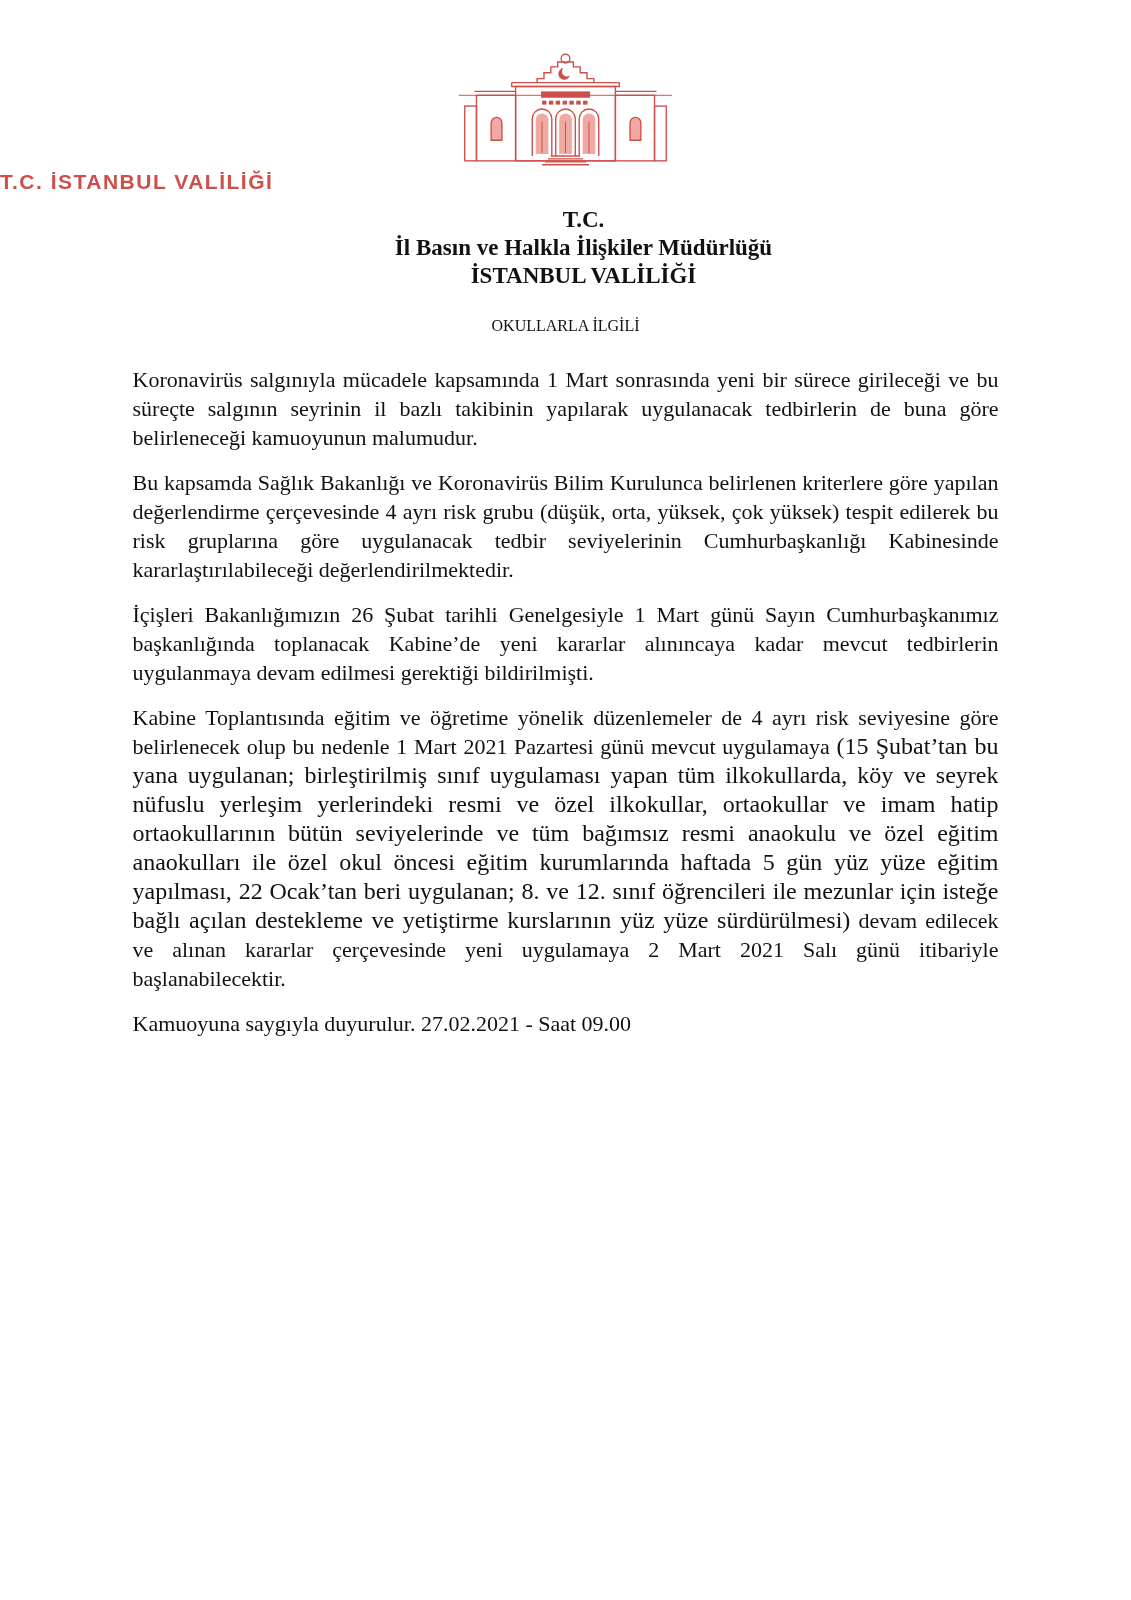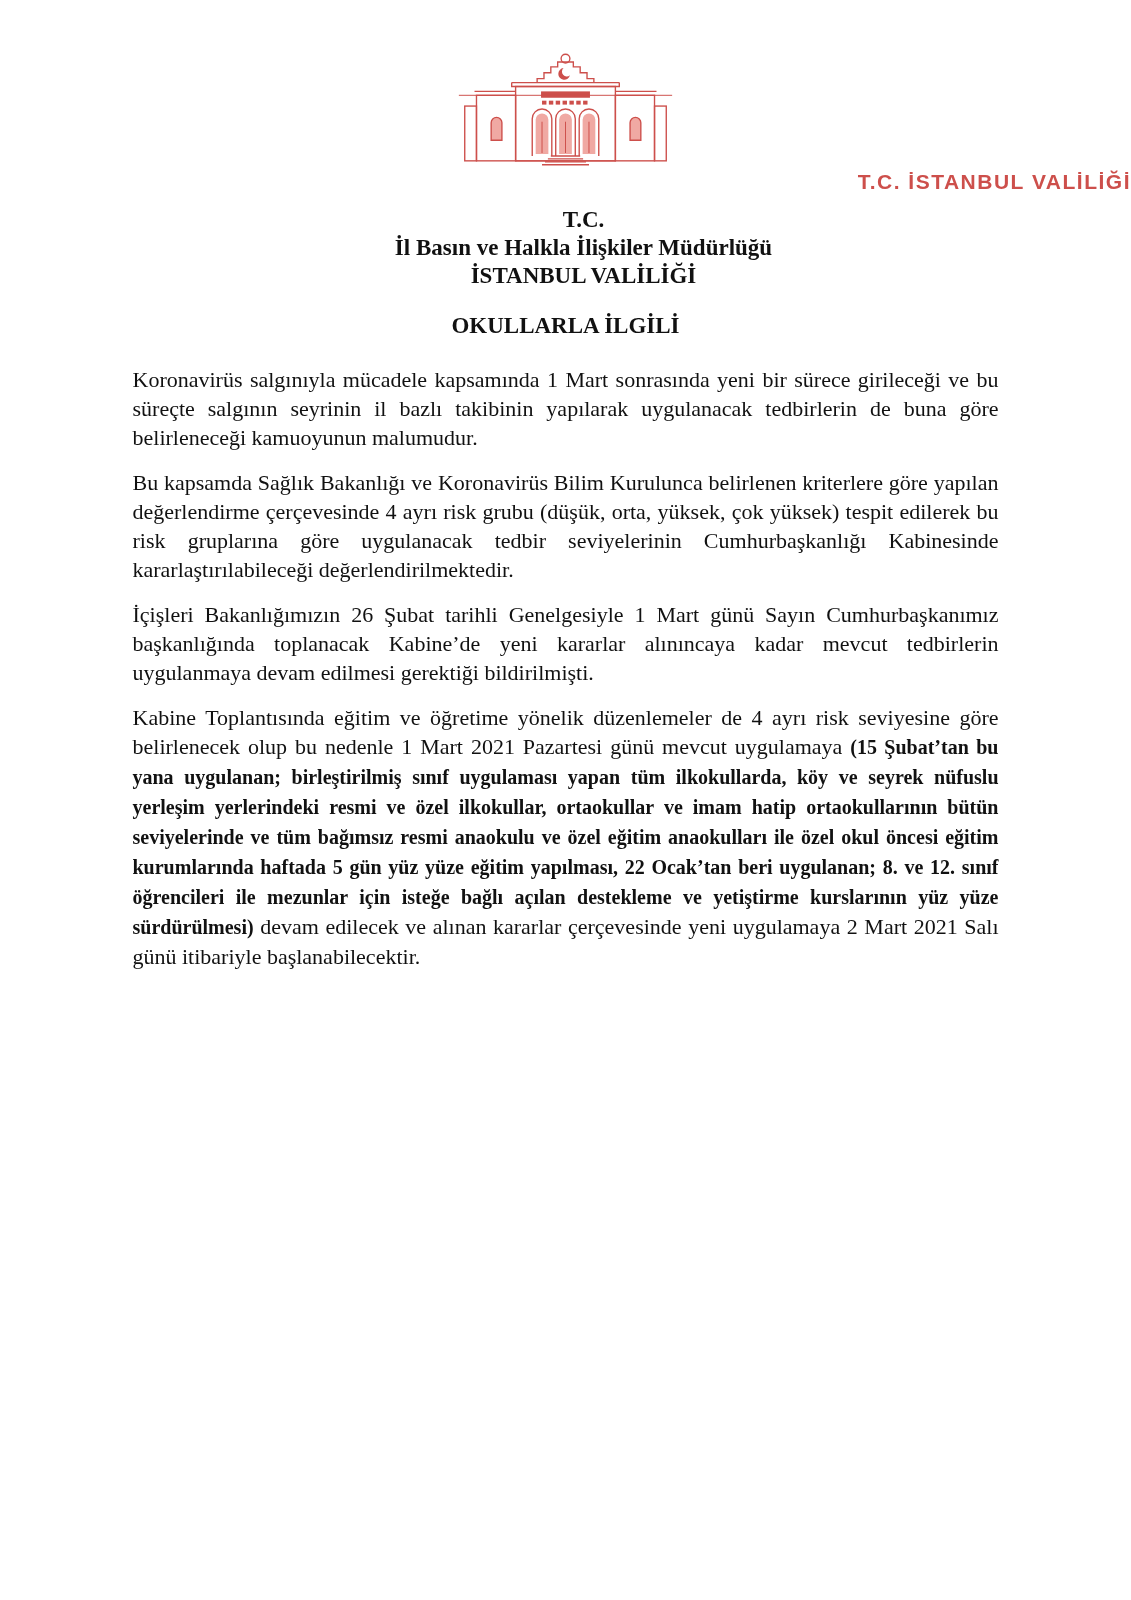--- a/index.html
+++ b/index.html
@@ -4,36 +4,36 @@
 <style>
   html,body { margin:0; padding:0; background:#ffffff; }
   .page {
     position:relative; width:1131px; height:1600px; margin:0 auto;
     background:#ffffff; box-sizing:border-box; padding-top:50px;
     font-family:"Liberation Serif", serif; color:#111;
   }
   .logo { text-align:center; }
   .logo svg { display:block; margin:0 auto; }
   .logo-caption {
-    margin-top:2px; text-align:right;
+    margin-top:2px; text-align:left;
     font-family:"Liberation Sans", sans-serif;
     font-size:21px; font-weight:600; letter-spacing:1.5px;
     color:#cd4f4b;
   }
   .org-block { margin-top:12px; text-align:center;padding-left:36px; }
   .org-line { font-size:23px; font-weight:bold; line-height:28px; }
   .subject-block { margin-top:22px; text-align:center; }
-  .subject-line { font-size:23px; font-weight:bold; line-height:28px; }
+  .subject-line { font-size:16px; font-weight:normal; line-height:28px; }
   .body-text {
     width:866px; margin:25px auto 0 auto;
     font-size:22px; line-height:29px; text-align:justify;
   }
   .body-text p { margin:16px 0 13px 0; }
   .body-text p.closing { margin-top:16px; text-align:left; }
-  .b { font-weight:bold; font-size:20px; }
+  .b { font-weight:normal; font-size:24px; }
 </style>
 </head>
 <body>
 
 <div class="page">
 
   <header>
     <div class="logo">
       <svg width="225" height="118" viewBox="0 0 230 120" aria-hidden="true">
         <g fill="none" stroke="#cd4f4b" stroke-width="1.4">
@@ -97,15 +97,16 @@
     <div class="subject-block">
       <div class="subject-line">OKULLARLA İLGİLİ</div>
     </div>
   </header>
 
   <main class="body-text">
     <p>Koronavirüs salgınıyla mücadele kapsamında 1 Mart sonrasında yeni bir sürece girileceği ve bu süreçte salgının seyrinin il bazlı takibinin yapılarak uygulanacak tedbirlerin de buna göre belirleneceği kamuoyunun malumudur.</p>
     <p>Bu kapsamda Sağlık Bakanlığı ve Koronavirüs Bilim Kurulunca belirlenen kriterlere göre yapılan değerlendirme çerçevesinde 4 ayrı risk grubu (düşük, orta, yüksek, çok yüksek) tespit edilerek bu risk gruplarına göre uygulanacak tedbir seviyelerinin Cumhurbaşkanlığı Kabinesinde kararlaştırılabileceği değerlendirilmektedir.</p>
     <p>İçişleri Bakanlığımızın 26 Şubat tarihli Genelgesiyle 1 Mart günü Sayın Cumhurbaşkanımız başkanlığında toplanacak Kabine’de yeni kararlar alınıncaya kadar mevcut tedbirlerin uygulanmaya devam edilmesi gerektiği bildirilmişti.</p>
     <p><span>Kabine Toplantısında eğitim ve öğretime yönelik düzenlemeler de 4 ayrı risk seviyesine göre belirlenecek olup bu nedenle 1 Mart 2021 Pazartesi günü mevcut uygulamaya </span><span class="b">(15 Şubat’tan bu yana uygulanan; birleştirilmiş sınıf uygulaması yapan tüm ilkokullarda, köy ve seyrek nüfuslu yerleşim yerlerindeki resmi ve özel ilkokullar, ortaokullar ve imam hatip ortaokullarının bütün seviyelerinde ve tüm bağımsız resmi anaokulu ve özel eğitim anaokulları ile özel okul öncesi eğitim kurumlarında haftada 5 gün yüz yüze eğitim yapılması, 22 Ocak’tan beri uygulanan; 8. ve 12. sınıf öğrencileri ile mezunlar için isteğe bağlı açılan destekleme ve yetiştirme kurslarının yüz yüze sürdürülmesi)</span><span> devam edilecek ve alınan kararlar çerçevesinde yeni uygulamaya 2 Mart 2021 Salı günü itibariyle başlanabilecektir.</span></p>
+    <p class="closing">Kamuoyuna saygıyla duyurulur. 27.02.2021 - Saat 09.00</p>
   </main>
 
 </div>
 
 </body></html>

